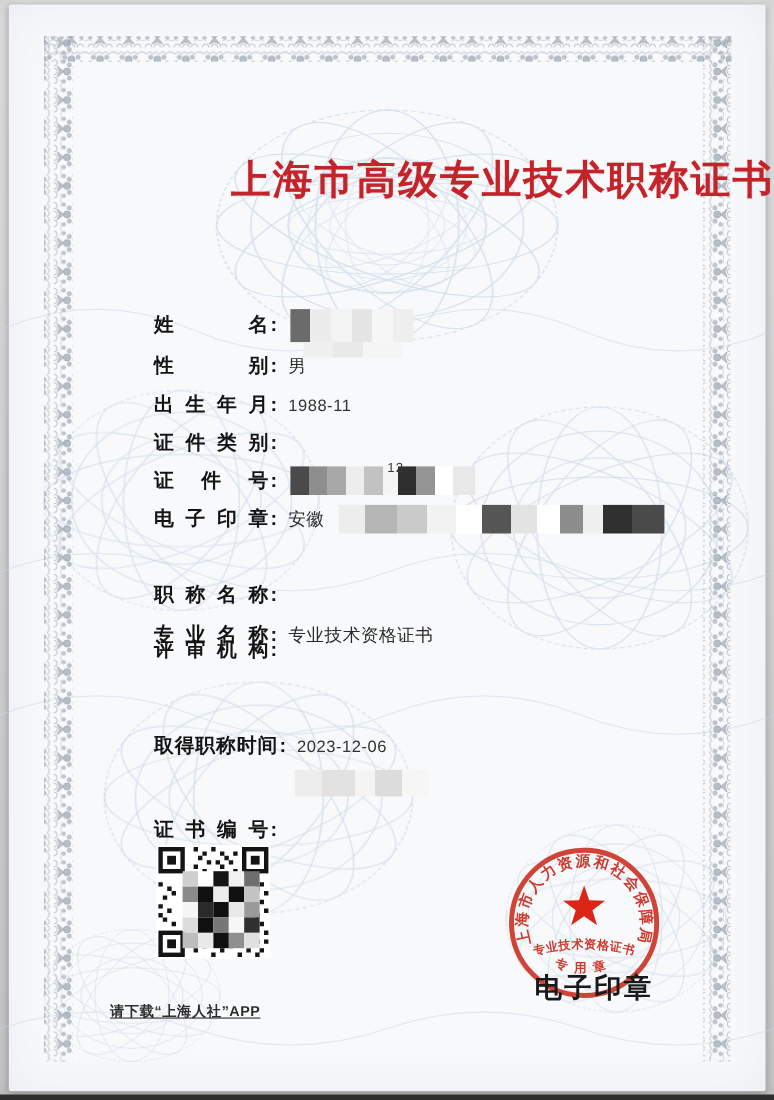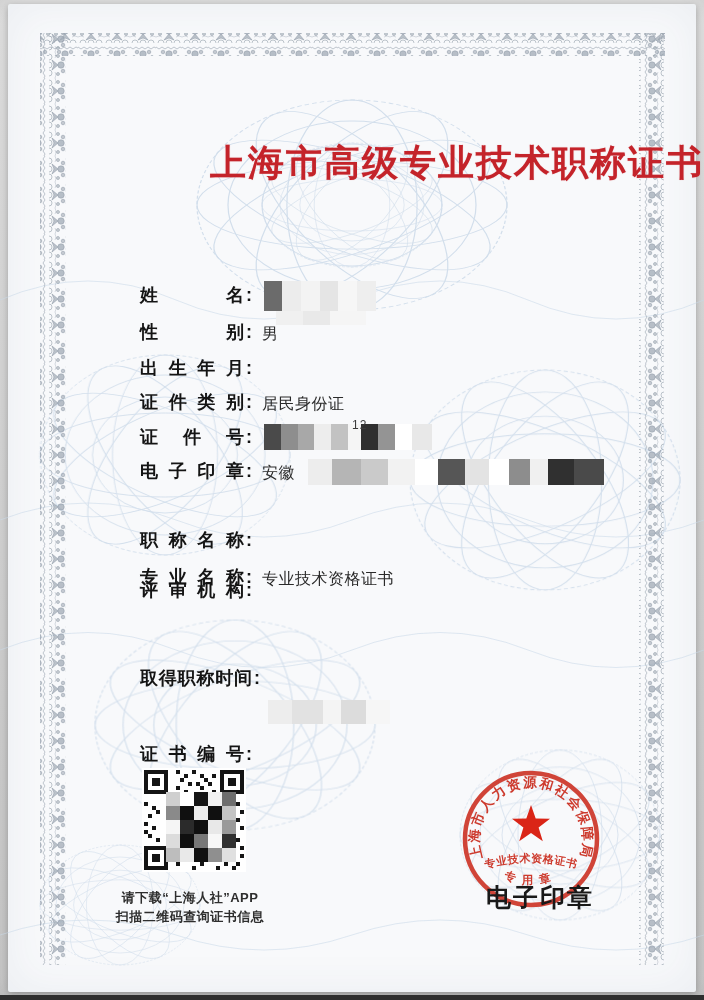--- a/index.html
+++ b/index.html
@@ -53,22 +53,22 @@
   .m-emp{
     position:absolute;left:308px;top:459px;width:296px;height:26px;
     background:linear-gradient(90deg,#ededed 0 8%,#b5b5b5 0 18%,#cacaca 0 27%,#f2f2f2 0 36%,#ffffff 0 44%,#565656 0 53%,#e3e3e3 0 61%,#ffffff 0 68%,#8d8d8d 0 75%,#f0f0f0 0 81%,#303030 0 90%,#4a4a4a 0 100%);
   }
   .m-cert{
     position:absolute;left:268px;top:700px;width:122px;height:24px;
     background:linear-gradient(90deg,#ededed 0 20%,#e2e2e2 0 45%,#f4f4f4 0 60%,#dcdcdc 0 80%,#f6f6f6 0 100%);
   }
   .qr-wrap{position:absolute;left:142px;top:768px;width:104px;height:104px;}
   .qr-caption{
-    position:absolute;left:100px;top:888px;width:180px;text-align:center;
-    font-size:13px;font-weight:700;color:#2e2e2e;line-height:19px;letter-spacing:0.5px;
+    position:absolute;left:100px;top:910px;width:180px;text-align:left;
+    font-size:13px;font-weight:700;color:#2e2e2e;line-height:19px;letter-spacing:0.5px;text-decoration:underline;
   }
   .seal-wrap{position:absolute;left:459px;top:767px;width:144px;height:144px;}
   .seal-overlay{
     position:absolute;left:486px;top:852px;font-size:25px;font-weight:700;
     color:#191919;letter-spacing:2px;margin-top:29px;
   }
 </style>
 </head>
 <body>
 
@@ -151,26 +151,26 @@
 
   <div class="row" style="top:321px">
     <span class="lbl">性别</span>
       <span class="colon">:</span>
     <span class="val">男</span>
   </div>
 
   <div class="row" style="top:357px">
     <span class="lbl">出生年月</span>
       <span class="colon">:</span>
+    <span class="val num">1988-11</span>
   </div>
 
   <div class="row" style="top:391px">
     <span class="lbl">证件类别</span>
       <span class="colon">:</span>
-    <span class="val">居民身份证</span>
   </div>
 
   <div class="row" style="top:426px">
     <span class="lbl">证件号</span>
       <span class="colon">:</span>
   </div>
   <div class="m-id"></div>
   <div class="id-frag">12</div>
 
   <div class="row" style="top:460px">
@@ -192,20 +192,21 @@
   </div>
 
   <div class="row" style="top:579px">
     <span class="lbl">评审机构</span>
       <span class="colon">:</span>
   </div>
 
   <div class="row" style="top:667px">
     <span class="lbl w6">取得职称时间</span>
       <span class="colon">:</span>
+    <span class="val num">2023-12-06</span>
   </div>
 
   <div class="row" style="top:743px">
     <span class="lbl">证书编号</span>
       <span class="colon">:</span>
     <span class="val"></span>
   </div>
   <div class="m-cert"></div>
 
   <div class="qr-wrap">
@@ -260,21 +261,20 @@
           <rect x="38" y="80" width="14" height="14" fill="#e9e9e9"></rect>
           <rect x="52" y="80" width="14" height="14" fill="#101010"></rect>
           <rect x="66" y="80" width="14" height="14" fill="#8f8f8f"></rect>
           <rect x="80" y="80" width="14" height="14" fill="#e0e0e0"></rect>
       </g>
     </svg>
   </div>
 
   <div class="qr-caption">
     <div>请下载“上海人社”APP</div>
-    <div>扫描二维码查询证书信息</div>
   </div>
 
   <div class="seal-wrap">
     <svg width="144" height="144" viewBox="0 0 144 144">
       <defs>
         <path id="sealRingPath" d="M 24.9,94 A 52,52 0 1 1 119.1,94" fill="none"></path>
         <path id="sealMidPath" d="M 28,101 Q 72,89 116,101" fill="none"></path>
         <path id="sealBotPath" d="M 46,112 Q 72,122 98,112" fill="none"></path>
       </defs>
       <circle cx="72" cy="72" r="66" fill="none" stroke="#cd3a2d" stroke-width="4.5" opacity="0.95"></circle>

